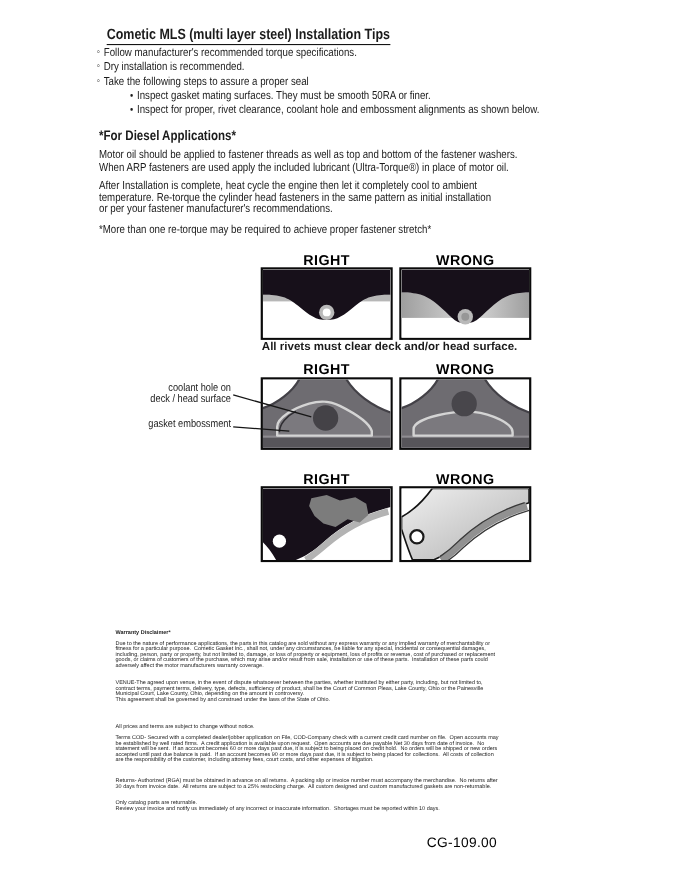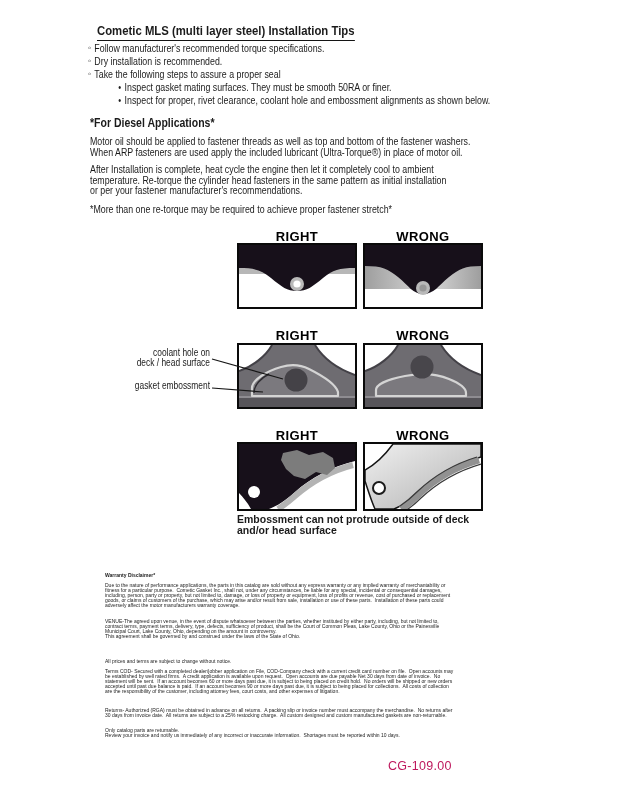--- a/index.html
+++ b/index.html
@@ -30,21 +30,21 @@
            white-space:pre-wrap;}
   #lab-coolant{top:348px;} #lab-emboss{top:381px;}
   .overlay{position:absolute;left:90px;top:330px;pointer-events:none;}
 
   .w{position:absolute;left:105px;width:440px;font-size:5px;line-height:5.1px;white-space:pre-wrap;
      color:#232323;}
   .wh{font-weight:bold;}
   #wp0{top:573px;} #wp1{top:583px;} #wp2{top:619px;} #wp3{top:659px;}
   #wp4{top:669px;} #wp5{top:708px;} #wp6{top:728px;}
 
-  .pagenum{position:absolute;left:388px;top:759px;font-size:12.5px;color:#be185d;letter-spacing:0.3px;}
+  .pagenum{position:absolute;left:388px;top:759px;font-size:12.5px;color:#000000;letter-spacing:0.3px;}
 </style>
 </head>
 <body>
 
 <div class="page">
 
   <div class="title cx">Cometic MLS (multi layer steel) Installation Tips</div>
 
   <div class="bullets cx">
     <div class="b">Follow manufacturer's recommended torque specifications.</div>
@@ -83,20 +83,21 @@
             <stop offset="1" stop-color="#9e9e9e"></stop>
         </linearGradient>
       </defs>
       <rect x="0" y="0" width="116" height="62" fill="#ffffff"></rect>
       <rect x="0" y="21" width="116" height="23" fill="url(#wedge)"></rect>
       <path d="M0,0 H116 V21 C100,21 94,24 84,32 C73,41 69,49 58,49 C48,49 44,41 33,32 C23,24 17,21 0,21 Z" fill="#17101a"></path>
       <circle cx="58" cy="43" r="7" fill="#b9b9b9"></circle>
       <circle cx="58" cy="43" r="3.6" fill="#979797"></circle>
     </svg>
   </div>
+  <div class="dcap" style="left:238px;top:310px;">All rivets must clear deck and/or head surface.</div>
 
   <div class="dlabel" style="left:237px;top:328px;">RIGHT</div>
   <div class="dlabel" style="left:363px;top:328px;">WRONG</div>
 
   <div class="sidelab cxr" id="lab-coolant">coolant hole on
 deck / head surface</div>
   <div class="sidelab cxr" id="lab-emboss">gasket embossment</div>
 
   <div class="dbox" style="left:237px;top:343px;">
     <svg width="116" height="62" viewBox="0 0 116 62">
@@ -153,22 +154,20 @@
         </linearGradient>
       </defs>
       <rect x="0" y="0" width="116" height="65" fill="#ffffff"></rect>
       <path d="M28,0 L116,0 L116,13 C92,20 72,31 55,47 C45,57 37,62 29,65 L10,65 C6,56 3,46 0,37 L0,26 C11,20 20,11 28,0 Z" fill="url(#bandg)" stroke="#141414" stroke-width="1.5"></path>
       <path d="M114,16 C90,23 71,34 54,50 C47,57 42,61 36,65" fill="none" stroke="#919191" stroke-width="7"></path>
       <path d="M112,13 C89,20 70,31 53,47 C46,54 41,58 35,62" fill="none" stroke="#3a3a3a" stroke-width="1.2"></path>
       <path d="M116,20 C92,27 73,38 56,54 C49,61 44,65 38,68" fill="none" stroke="#3a3a3a" stroke-width="1.2"></path>
       <circle cx="14" cy="44" r="6" fill="#ffffff" stroke="#1b1b1b" stroke-width="2"></circle>
     </svg>
   </div>
-  <div class="dcap" style="left:237px;top:514px;">Embossment can not protrude outside of deck
-and/or head surface</div>
 
   <div class="w wh" id="wp0">Warranty Disclaimer*</div>
   <div class="w" id="wp1">Due to the nature of performance applications, the parts in this catalog are sold without any express warranty or any implied warranty of merchantability or
 fitness for a particular purpose.  Cometic Gasket Inc., shall not, under any circumstances, be liable for any special, incidental or consequential damages,
 including, person, party or property, but not limited to, damage, or loss of property or equipment, loss of profits or revenue, cost of purchased or replacement
 goods, or claims of customers of the purchase, which may arise and/or result from sale, installation or use of these parts.  Installation of these parts could
 adversely affect the motor manufacturers warranty coverage.</div>
   <div class="w" id="wp2">VENUE-The agreed upon venue, in the event of dispute whatsoever between the parties, whether instituted by either party, including, but not limited to,
 contract terms, payment terms, delivery, type, defects, sufficiency of product, shall be the Court of Common Pleas, Lake County, Ohio or the Painesville
 Municipal Court, Lake County, Ohio, depending on the amount in controversy.

